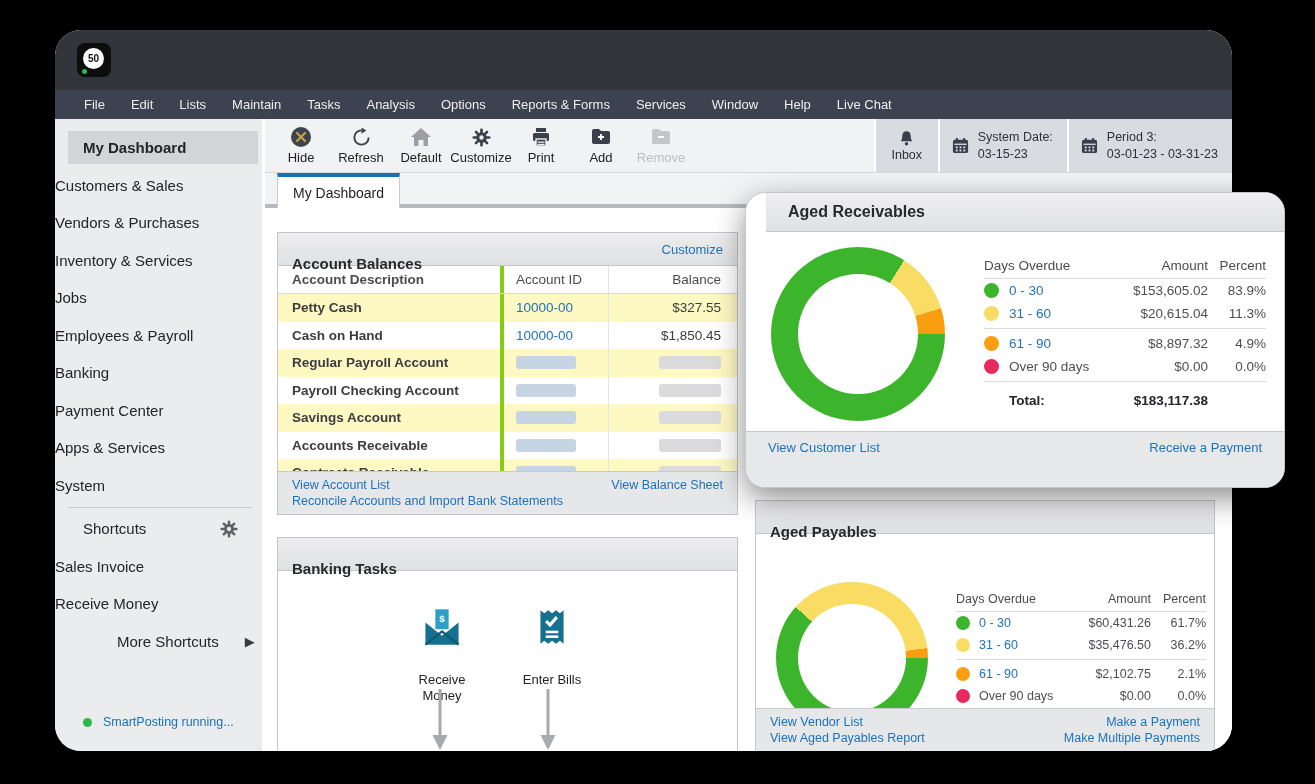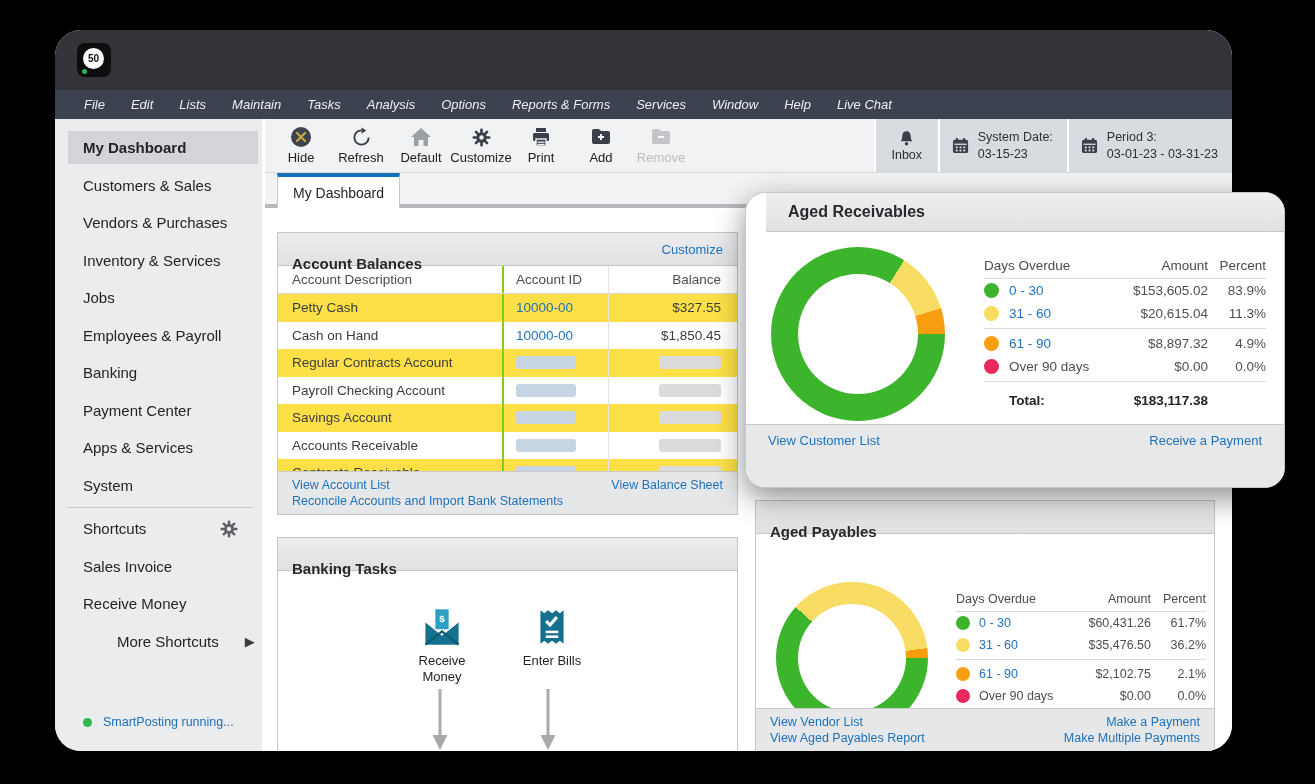--- a/index.html
+++ b/index.html
@@ -10,27 +10,27 @@
 
   
   .titlebar { height:60px; background:#323439; position:relative; flex:0 0 auto; }
   .app-logo { position:absolute; left:22px; top:13px; width:34px; height:34px; background:#0d0d0d; border-radius:8px; }
   .app-logo .circle { position:absolute; left:6px; top:5px; width:21px; height:21px; background:#fff; border-radius:50%;
                       display:flex; align-items:center; justify-content:center; font-size:10px; font-weight:bold; color:#111; }
   .app-logo .dot { position:absolute; left:5px; bottom:3px; width:5px; height:5px; border-radius:50%; background:#2eb84b; }
 
   
   .menubar { height:29px; background:#3d4250; display:flex; align-items:center; padding-left:16px; flex:0 0 auto; }
-  .menu-item { color:#eceef0; font-size:13px; padding:0 13px; line-height:29px; cursor:default;font-style:italic; }
+  .menu-item { color:#eceef0; font-size:13px; padding:0 13px; line-height:29px; cursor:default; }
 
   .body-row { flex:1; display:flex; min-height:0; }
 
   
   .sidebar { width:210px; background:#ebecee; border-right:3px solid #fff; position:relative; padding-top:10px; flex:0 0 auto; }
-  .side-item { height:37.5px; display:flex; align-items:center; padding-left:28px; font-size:15px; color:#232427; }
+  .side-item { height:37.5px; display:flex; align-items:center; font-size:15px; color:#232427; }
   .side-item.selected { background:#d2d4d7; font-weight:bold; margin:0 4px 0 13px; padding-left:15px; height:33px; margin-top:2px; margin-bottom:2.5px; }
   .side-divider { border-top:1px solid #c9cacc; margin:3px 10px 2px 13px; }
   .side-header { height:37.5px; display:flex; align-items:center; padding:0 24px 0 28px; font-size:15px; font-weight:normal; color:#232427; justify-content:space-between; }
   .more-shortcuts { height:37.5px; display:flex; align-items:center; padding-left:62px; font-size:15px; color:#232427; }
   .more-shortcuts .tri { margin-left:26px; font-size:13px; color:#3a3b3e; }
   .side-status { position:absolute; left:28px; bottom:22px; display:flex; align-items:center; font-size:12.5px; color:#1e6fb8;margin-top:19px; }
   .side-status .gdot { width:9px; height:9px; border-radius:50%; background:#2eb84b; margin-right:11px; }
 
   
   .main { flex:1; display:flex; flex-direction:column; min-width:0; }
@@ -64,43 +64,43 @@
                 display:flex; align-items:center; justify-content:space-between; padding:0 14px; }
   .panel-title { font-size:15px; font-weight:bold; color:#28292c;margin-top:28px; }
   .link { color:#1f72ba; text-decoration:none; cursor:pointer; }
 
   
   #account-balances { left:12px; top:24px; width:461px; height:283px; }
   .ab-table { height:212px; overflow:hidden; }
   .ab-hrow, .ab-row { display:flex; align-items:center; }
   .ab-hrow { height:28px; border-bottom:1px solid #d8d9db; color:#4b4c4f; font-size:13.5px; }
   .ab-row { height:27.5px; font-size:13.5px; color:#3b3c3f; }
-  .ab-row.shade { background:#fde047; }
-  .ab-desc { flex:1; padding-left:14px; border-right:2px solid #84cc16; align-self:stretch; display:flex; align-items:center; }
+  .ab-row.shade { background:#fef9c3; }
+  .ab-desc { flex:1; padding-left:14px; border-right:4px solid #84cc16; align-self:stretch; display:flex; align-items:center;font-weight:bold; }
   .ab-id { width:105px; padding-left:12px; border-right:1px solid #e3e4e6; align-self:stretch; display:flex; align-items:center; font-size:13.5px; }
   .ab-bal { width:128px; padding-right:16px; align-self:stretch; display:flex; align-items:center; justify-content:flex-end; }
   .pill { display:inline-block; height:13px; border-radius:3px; }
   .pill-blue { width:60px; background:#c6d4e3; }
   .pill-gray { width:62px; background:#dbdbdd; }
   .panel-foot { position:absolute; left:0; right:0; bottom:0; background:#e5e7e9; border-top:1px solid #c9cacc; padding:5px 14px; font-size:12.5px; line-height:16px; }
   .foot-line { display:flex; justify-content:space-between; }
 
   
   #banking-tasks { left:12px; top:329px; width:461px; height:320px; border-bottom:none; }
   .bt-body { position:relative; height:285px; }
   .task { position:absolute; width:96px; display:flex; flex-direction:column; align-items:center; text-align:center; }
-  .task .tlabel { font-size:13px; color:#232427; margin-top:5px; line-height:1.25; }
+  .task .tlabel { font-size:13px; color:#232427; margin-top:24px; line-height:1.25; }
   .task-arrow { position:absolute; top:118px; }
 
   
   .card { position:absolute; left:745px; top:192px; width:540px; height:296px; background:#fff;
           border:1px solid #c6c7c9; border-radius:20px; box-shadow:0 10px 30px rgba(0,0,0,0.45); z-index:5; overflow:hidden; }
   .card-head { height:39px; background:linear-gradient(#efeff1,#e0e1e3); border-bottom:1px solid #c5c6c9;
                display:flex; align-items:center; padding-left:22px; font-size:16px; font-weight:bold; color:#28292c;margin-left:20px; }
-  .card-foot { position:absolute; left:0; right:0; bottom:0; height:63px; background:#e6e8ea; border-top:1px solid #c9cacc; padding:7px 22px; font-size:13px; line-height:18px; }
+  .card-foot { position:absolute; left:0; right:0; bottom:0; height:56px; background:#e6e8ea; border-top:1px solid #c9cacc; padding:7px 22px; font-size:13px; line-height:18px; }
 
   
   .donut { position:absolute; border-radius:50%; }
   .donut::after { content:""; position:absolute; background:#fff; border-radius:50%; }
   #ar-donut { left:25px; top:54px; width:174px; height:174px; }
   #ar-donut::after { inset:27px; }
   #ap-donut { left:20px; top:48px; width:152px; height:152px; }
   #ap-donut::after { inset:22px; }
 
   
@@ -342,21 +342,21 @@
               <div class="ab-bal">$327.55</div>
             </div>
             <div class="ab-row">
               <div class="ab-desc">Cash on Hand</div>
               <div class="ab-id">
                   <a class="link">10000-00</a>
                 </div>
               <div class="ab-bal">$1,850.45</div>
             </div>
             <div class="ab-row shade">
-              <div class="ab-desc">Regular Contracts Account</div>
+              <div class="ab-desc">Regular Payroll Account</div>
               <div class="ab-id">
                   <span class="pill pill-blue"></span>
                 </div>
               <div class="ab-bal">
                   <span class="pill pill-gray"></span>
                 </div>
             </div>
             <div class="ab-row">
               <div class="ab-desc">Payroll Checking Account</div>
               <div class="ab-id">

